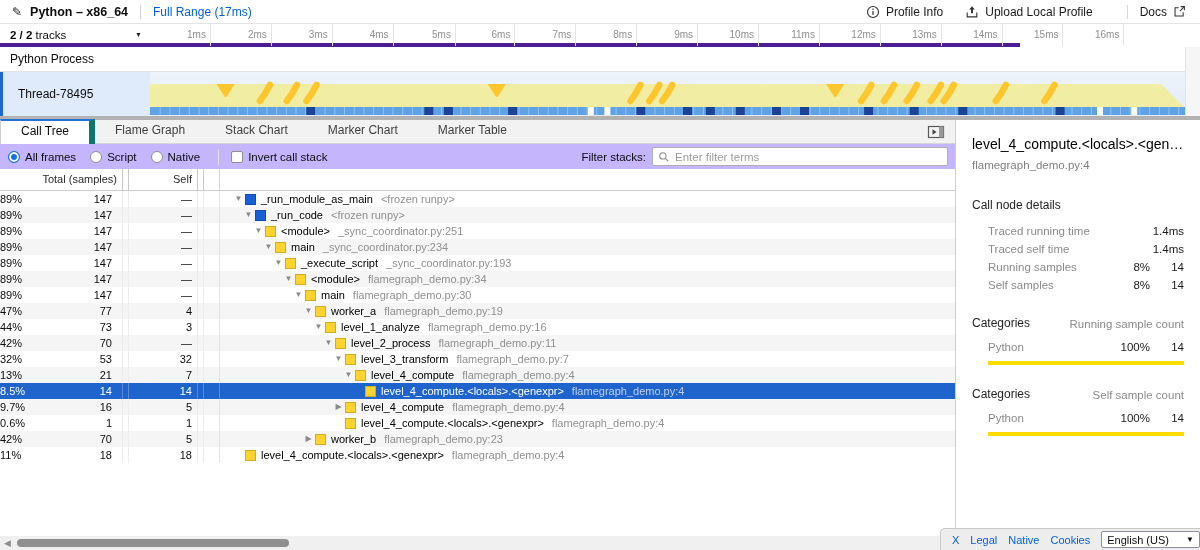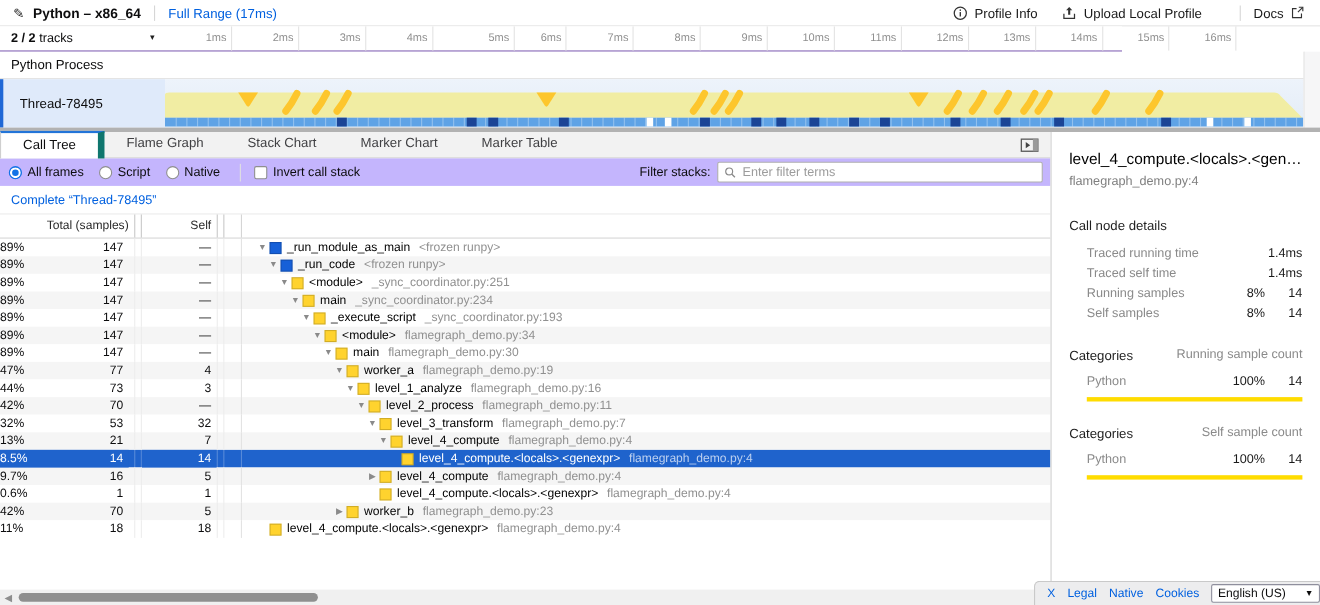--- a/index.html
+++ b/index.html
@@ -15,21 +15,21 @@
   .vsep { width:1px; height:14px; background:#d6d6d6; margin:0 12px; }
   .link { color:#0060df; text-decoration:none; cursor:pointer; }
   #range-link { font-size:12px; }
   #top-bar .spacer { flex:1; }
   .hdr-btn { display:flex; align-items:center; gap:6px; font-size:12px; color:#1a1a1a; margin-right:22px; cursor:pointer; }
   .hdr-btn svg { display:block; }
   #docs-btn { margin-right:14px; }
 
   
   #ruler-row { position:absolute; left:0; top:24px; width:1020px; height:23px;
-               border-bottom:1px solid #4c1d95; background:#fff; }
+               border-bottom:4px solid #4c1d95; background:#fff; }
   #tracks-dropdown { position:absolute; left:0; top:0; width:150px; height:22px;
                      font-size:11.5px; line-height:22px; padding-left:10px; cursor:pointer; color:#0c0c0d; }
   #tracks-dropdown b { font-weight:bold; }
   #tracks-dropdown .dd-arrow { position:absolute; right:8px; top:0; font-size:7px; color:#202020; }
   #ruler { position:absolute; left:150px; top:0; width:1035px; height:22px; }
   #ruler .tick { position:absolute; top:0; height:22px; width:60.9px;
                  border-right:1px solid #e3e3e3; text-align:right; padding-right:4px;
                  font-size:10px; color:#8f8f8f; line-height:22px; }
 
   
@@ -120,21 +120,21 @@
   #sb-title { margin-top:16px; font-size:14px; color:#000; white-space:nowrap; overflow:hidden;
               text-overflow:ellipsis; }
   #sb-subtitle { margin-top:7px; font-size:11.5px; color:#7f7f7f; }
   #sb-details-heading { margin-top:27px; font-size:12px; color:#1f1f1f; font-weight:normal; }
   .sb-row { display:flex; align-items:center; height:18px; font-size:11.5px; }
   .sb-row .lbl { flex:1; padding-left:16px; color:#8a8a8a; overflow:hidden; white-space:nowrap; }
   .sb-row .pctv { width:40px; text-align:right; color:#1a1a1a; }
   .sb-row .val { width:34px; text-align:right; color:#1a1a1a; }
   .sb-details { margin-top:10px; }
   .cat-block { margin-top:22px; }
-  .cat-head { display:flex; align-items:flex-start; font-size:11.5px; }
+  .cat-head { display:flex; align-items:flex-end; font-size:11.5px; }
   .cat-head .h1 { flex:1; color:#1f1f1f; font-size:12px; }
   .cat-head .h2 { color:#8a8a8a; }
   .cat-rows { margin-top:8px; }
   .cat-bar { height:4px; margin:5px 0 0 16px; }
 
   
   #footer { position:absolute; left:940px; top:528px; width:260px; height:22px; background:#ededee;
             border-top:1px solid #c9c9c9; border-left:1px solid #c9c9c9; border-top-left-radius:5px;
             display:flex; align-items:center; padding-left:11px; font-size:11px; }
   #footer .flink { margin-right:11px; }
@@ -184,21 +184,21 @@
     <div id="tracks-dropdown">
       <b>2 / 2</b>
       <span>tracks</span>
       <span class="dd-arrow">▼</span>
     </div>
     <div id="ruler">
         <div class="tick" style="left: 0px;">1ms</div>
         <div class="tick" style="left: 60.9px;">2ms</div>
         <div class="tick" style="left: 121.8px;">3ms</div>
         <div class="tick" style="left: 182.7px;">4ms</div>
-        <div class="tick" style="left: 257px;">5ms</div>
+        <div class="tick" style="left: 245px;">5ms</div>
         <div class="tick" style="left: 304.5px;">6ms</div>
         <div class="tick" style="left: 365.4px;">7ms</div>
         <div class="tick" style="left: 426.3px;">8ms</div>
         <div class="tick" style="left: 487.2px;">9ms</div>
         <div class="tick" style="left: 548.1px;">10ms</div>
         <div class="tick" style="left: 609px;">11ms</div>
         <div class="tick" style="left: 669.9px;">12ms</div>
         <div class="tick" style="left: 730.8px;">13ms</div>
         <div class="tick" style="left: 791.7px;">14ms</div>
         <div class="tick" style="left: 852.6px;">15ms</div>
@@ -403,23 +403,20 @@
         <span id="filter-label">Filter stacks:</span>
         <span id="search-box">
           <svg width="12" height="12" viewBox="0 0 16 16">
             <circle cx="6.5" cy="6.5" r="4.2" fill="none" stroke="#8a8a8a" stroke-width="1.4"></circle>
             <path d="M9.8 9.8 L13.5 13.5" stroke="#8a8a8a" stroke-width="1.6"></path>
           </svg>
           <input type="text" placeholder="Enter filter terms" style="">
         </span>
       </span>
     </div>
-    <div id="breadcrumb-row">
-      <span class="link crumb">Complete “Thread-78495”</span>
-    </div>
     <div id="tree-header">
       <span class="c-total">Total (samples)</span>
       <span class="sep2"></span>
       <span class="c-self">Self</span>
       <span class="sep2"></span>
       <span class="c-gapcol"></span>
       <span class="c-tree"></span>
     </div>
     <div id="tree-rows">
         <div class="row">

